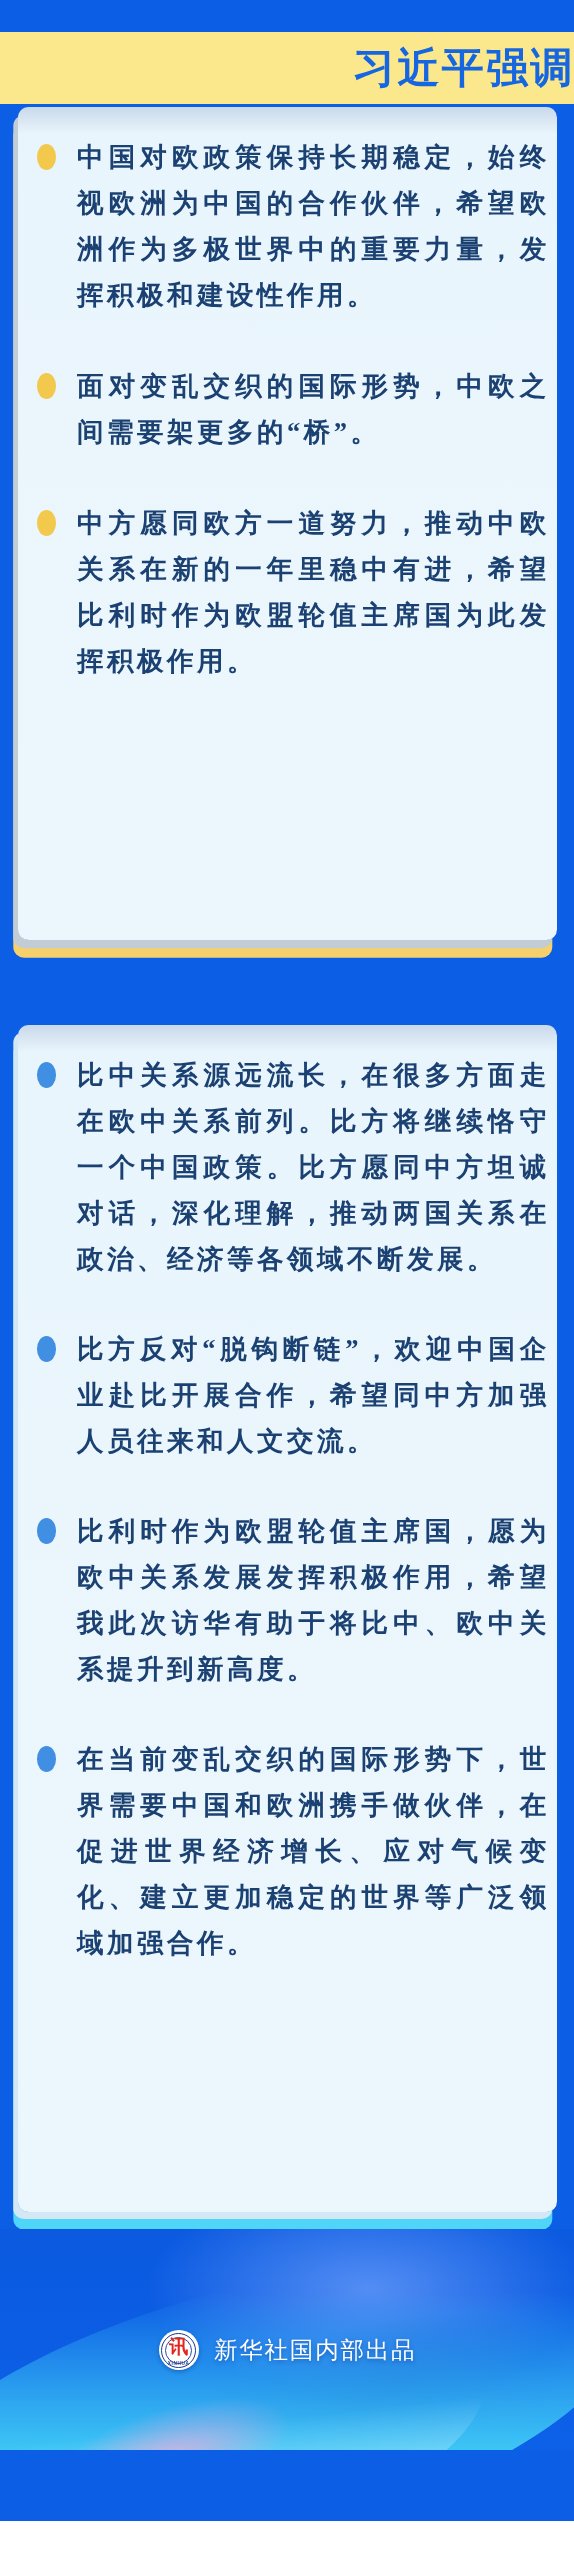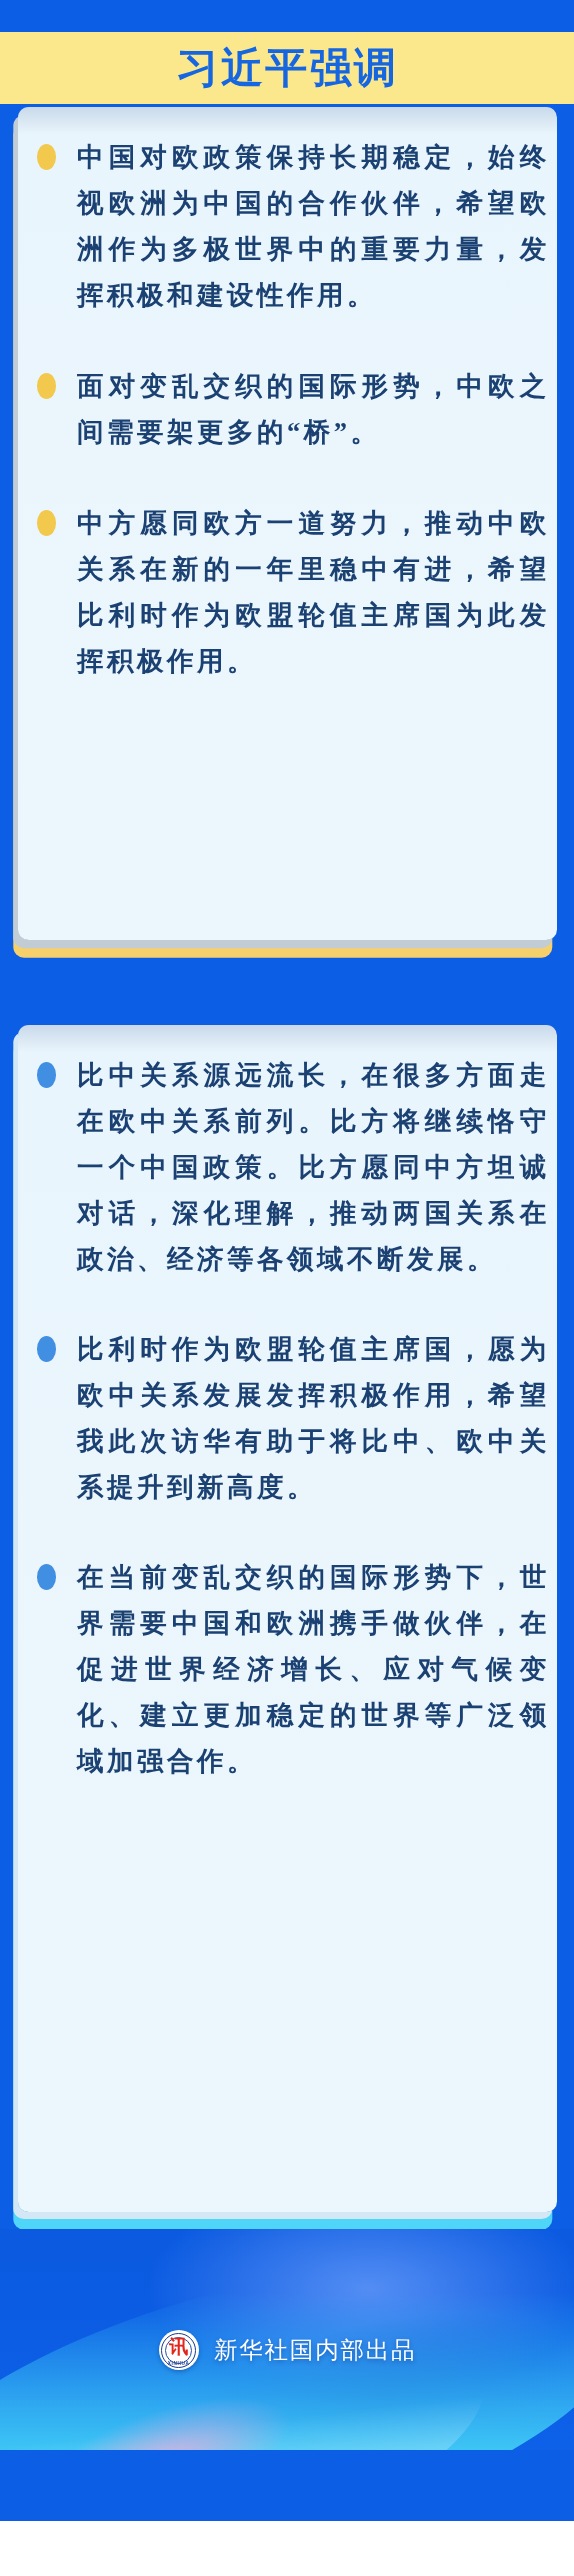--- a/index.html
+++ b/index.html
@@ -1,20 +1,20 @@
 <!DOCTYPE html>
 <html style="--page-bg: #0c5ee4; --s1-band: #fbe88d; --s1-title: #1566e0; --s1-accent: #f6d16b; --s2-band: #8ee3fb; --s2-title: #0f6fe0; --s2-accent: #4ed5f8;font-size:9.4px"><head>
 <meta charset="utf-8">
 <style>
   html,body{margin:0;padding:0;}
   body{width:575px;font-family:"Liberation Serif","DejaVu Serif",serif;background:#ffffff;}
   .poster{position:relative;width:575px;height:2576px;background:#ffffff;overflow:hidden;}
   .blue-area{position:absolute;top:0;left:0;width:575px;height:2521px;background:var(--page-bg,#0c5ee4);}
   .spacer-top{height:32px;}
-  .band{height:72px;display:flex;align-items:center;justify-content:center;
+  .band{height:72px;display:flex;align-items:center;justify-content:flex-end;
         font-weight:bold;font-size:42px;letter-spacing:2.4px;}
   .band-1{background:var(--s1-band,#fbe88d);color:var(--s1-title,#1566e0);}
   .band-2{height:72px;background:var(--s2-band,#8ee3fb);color:var(--s2-title,#0f6fe0);}
   .gap-5{height:2.9px;}
   .gap-135{height:79px;}
   .card{position:relative;box-sizing:border-box;margin-left:17.7px;width:539px;
         border-radius:10.6px;overflow:hidden;
         background:linear-gradient(180deg,#c9d9ea 0px,#e9f5fc 27px,#ecf7fd 100%);
         padding:27px 7px 0 19px;}
   .card-1{height:833px;box-shadow:-4.7px 8.2px 0 0 #c2ccd4, -4.7px 17.7px 0 0 var(--s1-accent,#f6d16b);}
@@ -92,20 +92,24 @@
 
     <div class="card card-2">
       <div>
 
       <div class="bullet-item">
             <div class="bullet-marker" style="background: rgb(65, 143, 227);"></div>
             <div class="bullet-text">比中关系源远流长，在很多方面走在欧中关系前列。比方将继续恪守一个中国政策。比方愿同中方坦诚对话，深化理解，推动两国关系在政治、经济等各领域不断发展。</div>
           </div>
           <div class="bullet-item">
             <div class="bullet-marker" style="background: rgb(65, 143, 227);"></div>
+            <div class="bullet-text">比方反对“脱钩断链”，欢迎中国企业赴比开展合作，希望同中方加强人员往来和人文交流。</div>
+          </div>
+          <div class="bullet-item">
+            <div class="bullet-marker" style="background: rgb(65, 143, 227);"></div>
             <div class="bullet-text">比利时作为欧盟轮值主席国，愿为欧中关系发展发挥积极作用，希望我此次访华有助于将比中、欧中关系提升到新高度。</div>
           </div>
           <div class="bullet-item">
             <div class="bullet-marker" style="background: rgb(65, 143, 227);"></div>
             <div class="bullet-text">在当前变乱交织的国际形势下，世界需要中国和欧洲携手做伙伴，在促进世界经济增长、应对气候变化、建立更加稳定的世界等广泛领域加强合作。</div>
           </div>
         </div>
     </div>
 
     <div class="footer">

